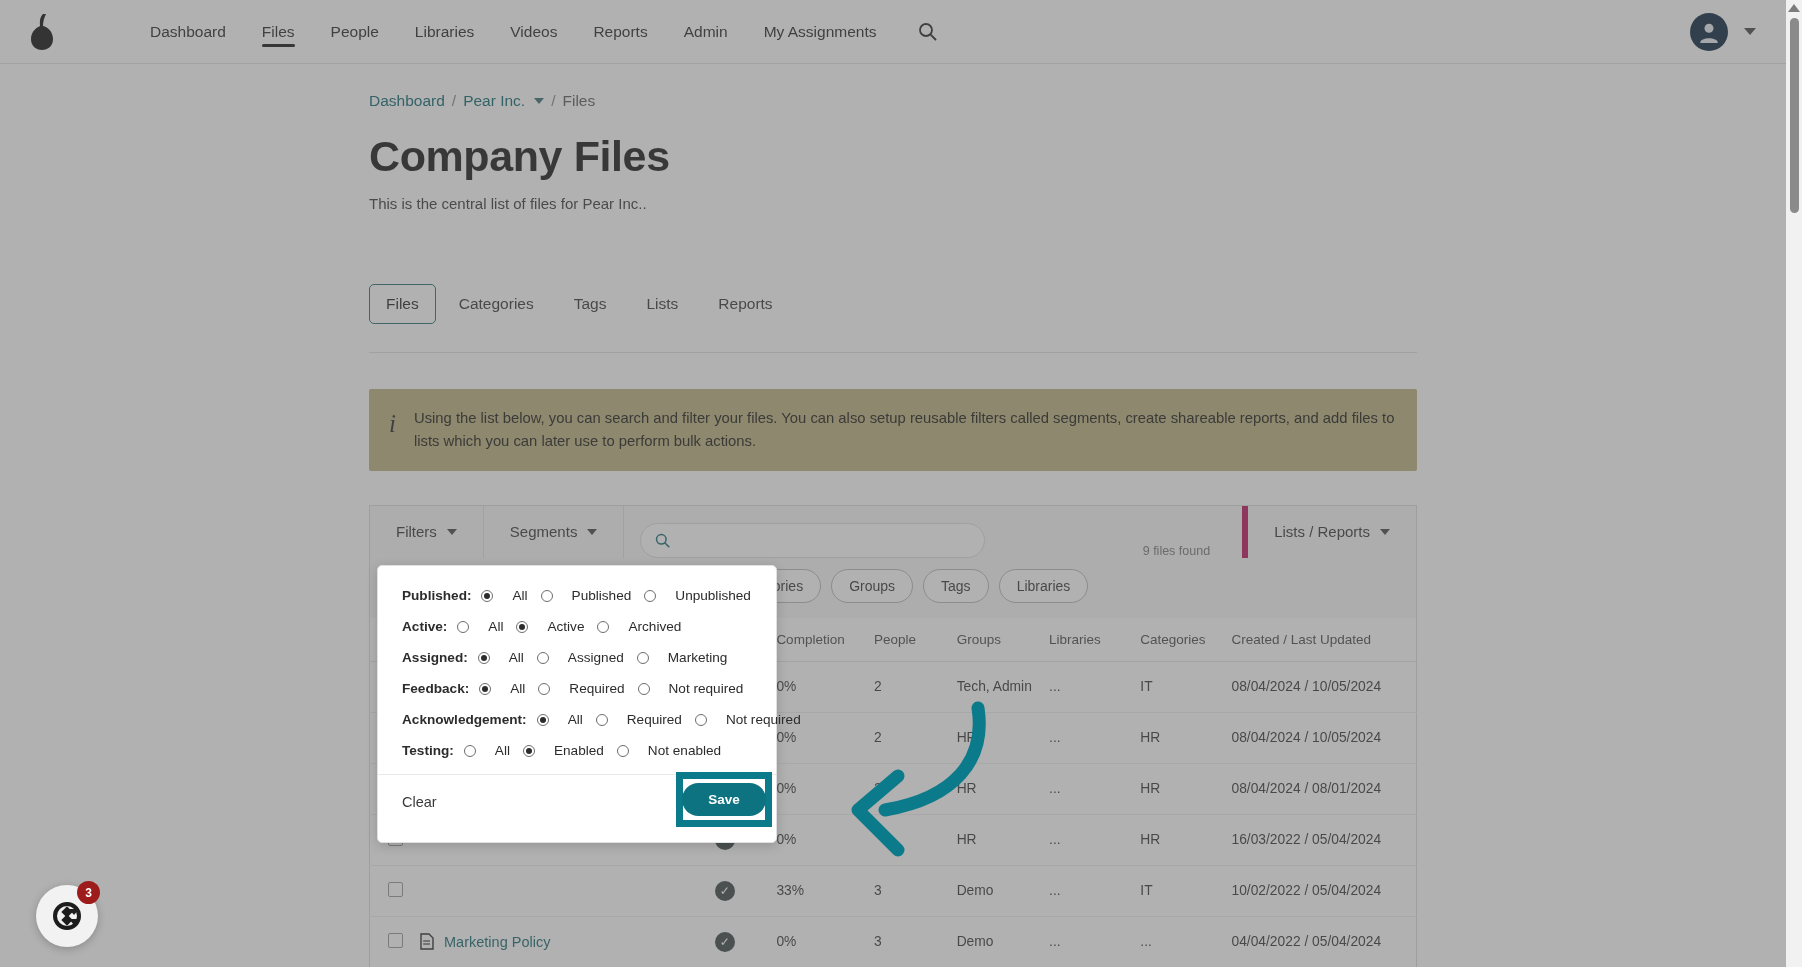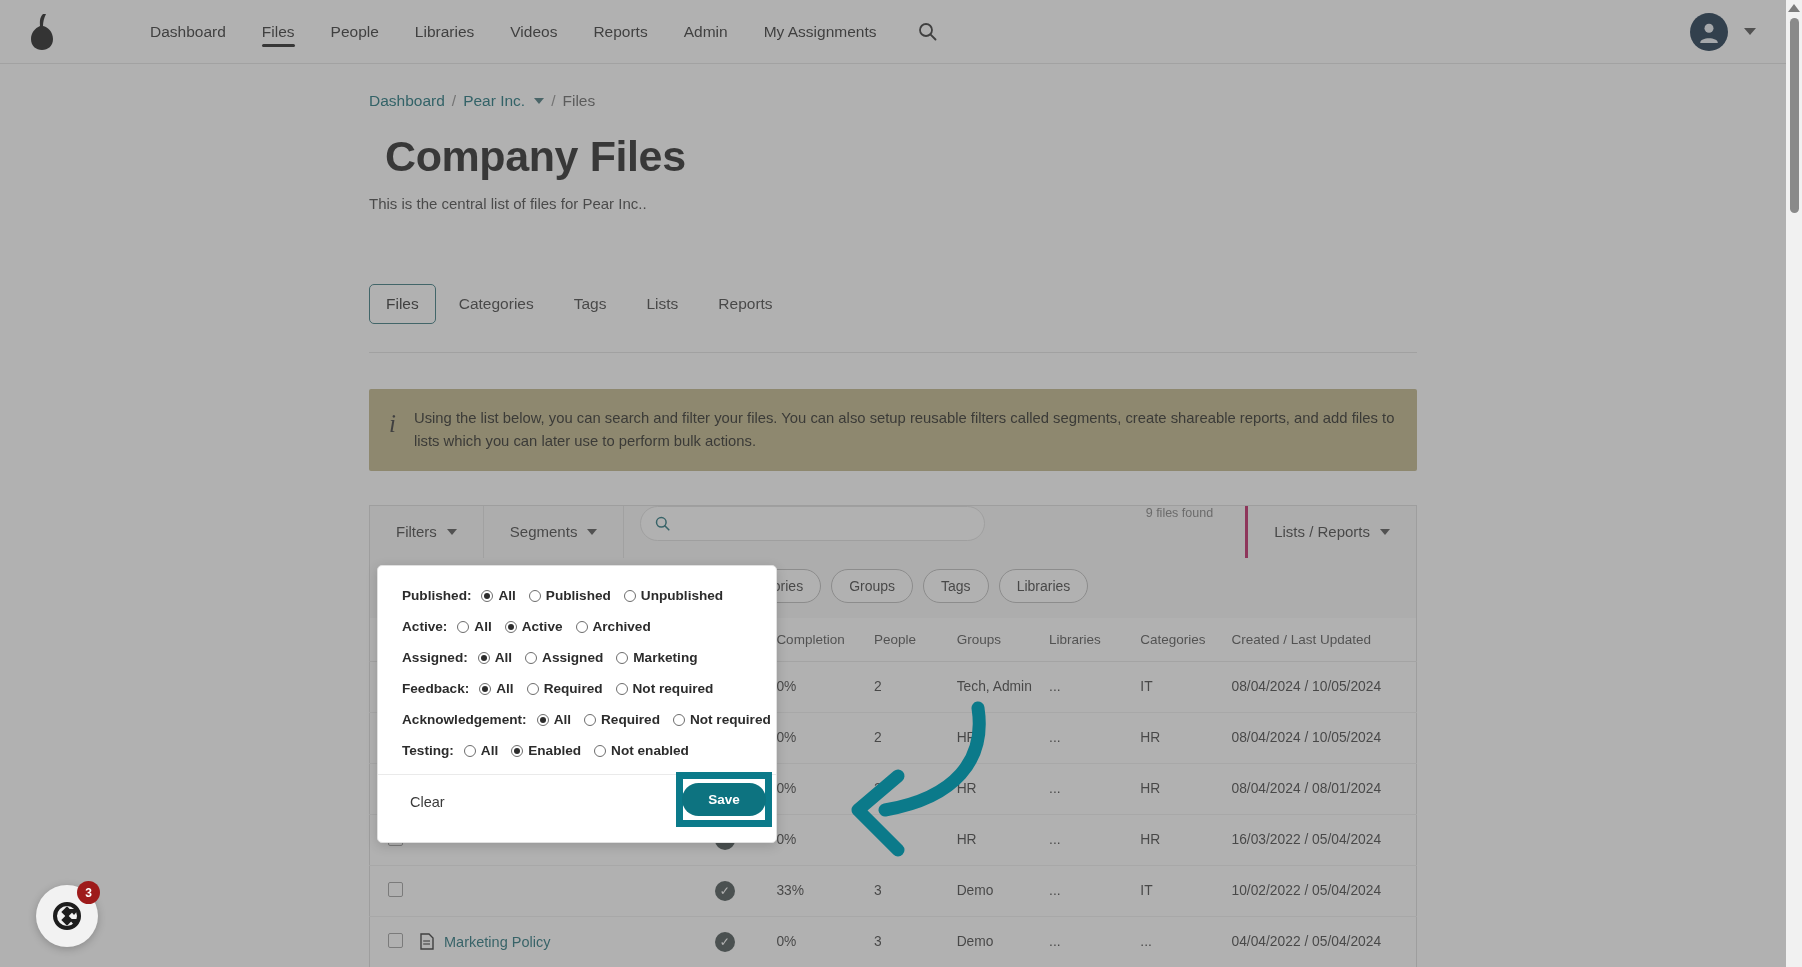--- a/index.html
+++ b/index.html
@@ -125,21 +125,20 @@
     display: flex;
     align-items: flex-start;
     justify-content: space-between;
     margin-top: 22px;
   }
   .page-title {
     font-size: 43px;
     font-weight: bold;
     color: #1c1c1c;
     letter-spacing: -0.4px;
-    margin-left: 16px;
   }
   .page-sub {
     margin-top: 14px;
     font-size: 15px;
     color: #3d3d3d;
   }
   .btn-create {
     background: #2b2b2b;
     color: #ffffff;
     font-size: 14.5px;
@@ -224,23 +223,23 @@
   }
   .tb-caret {
     width: 0; height: 0;
     border-left: 5px solid transparent;
     border-right: 5px solid transparent;
     border-top: 6px solid #4b4b4b;
   }
   .tb-search {
     flex: 1;
     display: flex;
-    align-items: flex-start;
+    align-items: flex-end;
     padding: 0 16px;
-    border-right: 3px solid #be185d;
+    border-right: 6px solid #be185d;
   }
   .search-box {
     flex: 1;
     max-width: 345px;
     height: 35px;
     background: #fff;
     border: 1px solid #dedede;
     border-radius: 18px;
     display: flex;
     align-items: center;
@@ -373,24 +372,23 @@
     font-size: 13.6px;
     color: #2c2c2c;
     margin-bottom: 16px;
     gap: 7px;
     white-space: nowrap;
   }
   .fp-label { font-weight: bold; margin-right: 3px; text-align: center; }
   .fp-opt {
     display: inline-flex;
     align-items: center;
-    gap: 5px;
+    gap: 19px;
     cursor: pointer;
     margin-right: 6px;
-    font-weight: bold;
   }
   .radio {
     width: 12px; height: 12px;
     border: 1px solid #6d6d6d;
     border-radius: 50%;
     background: #fff;
     display: inline-block;
     position: relative;
     flex: none;
   }
@@ -398,21 +396,21 @@
     content: "";
     position: absolute;
     left: 2px; top: 2px;
     width: 6px; height: 6px;
     border-radius: 50%;
     background: #2c2c2c;
   }
   .fp-foot {
     border-top: 1px solid #eaeaea;
     margin: 6px -24px 12px -24px;
-    padding: 20px 24px 22px 32px;
+    padding: 20px 24px 22px 24px;
     display: flex;
     align-items: center;
     justify-content: space-between;
     height: 56px;
   }
   .fp-clear {
     font-size: 14.5px;
     color: #3a3a3a;
     cursor: pointer;
   }

